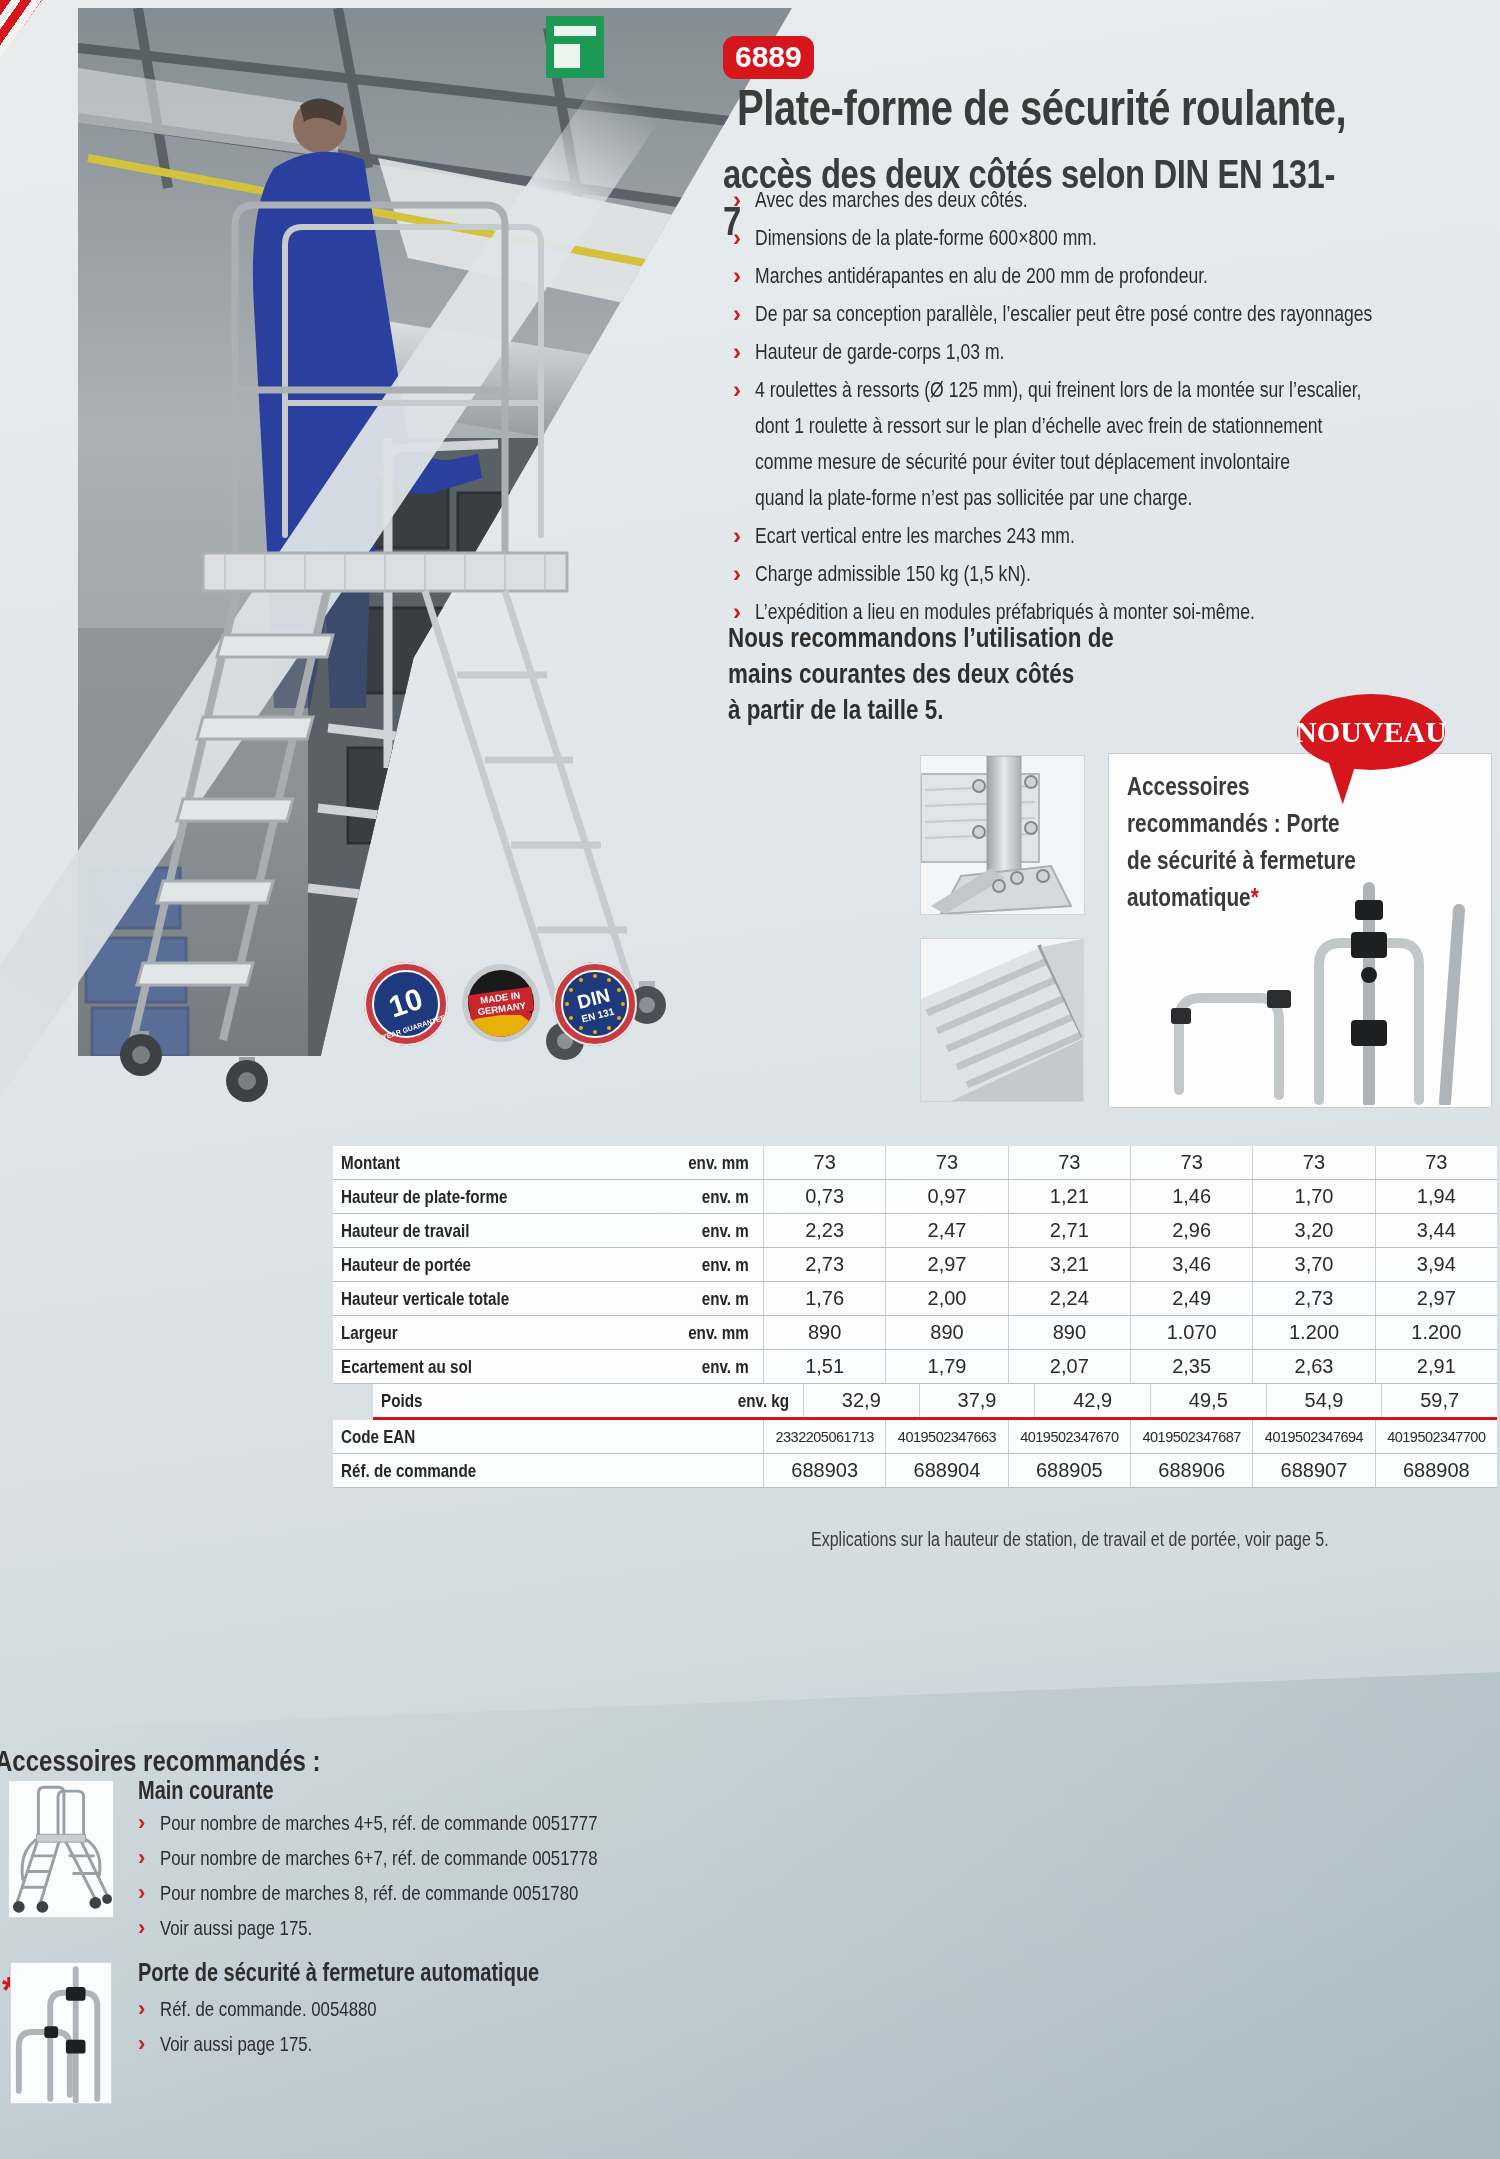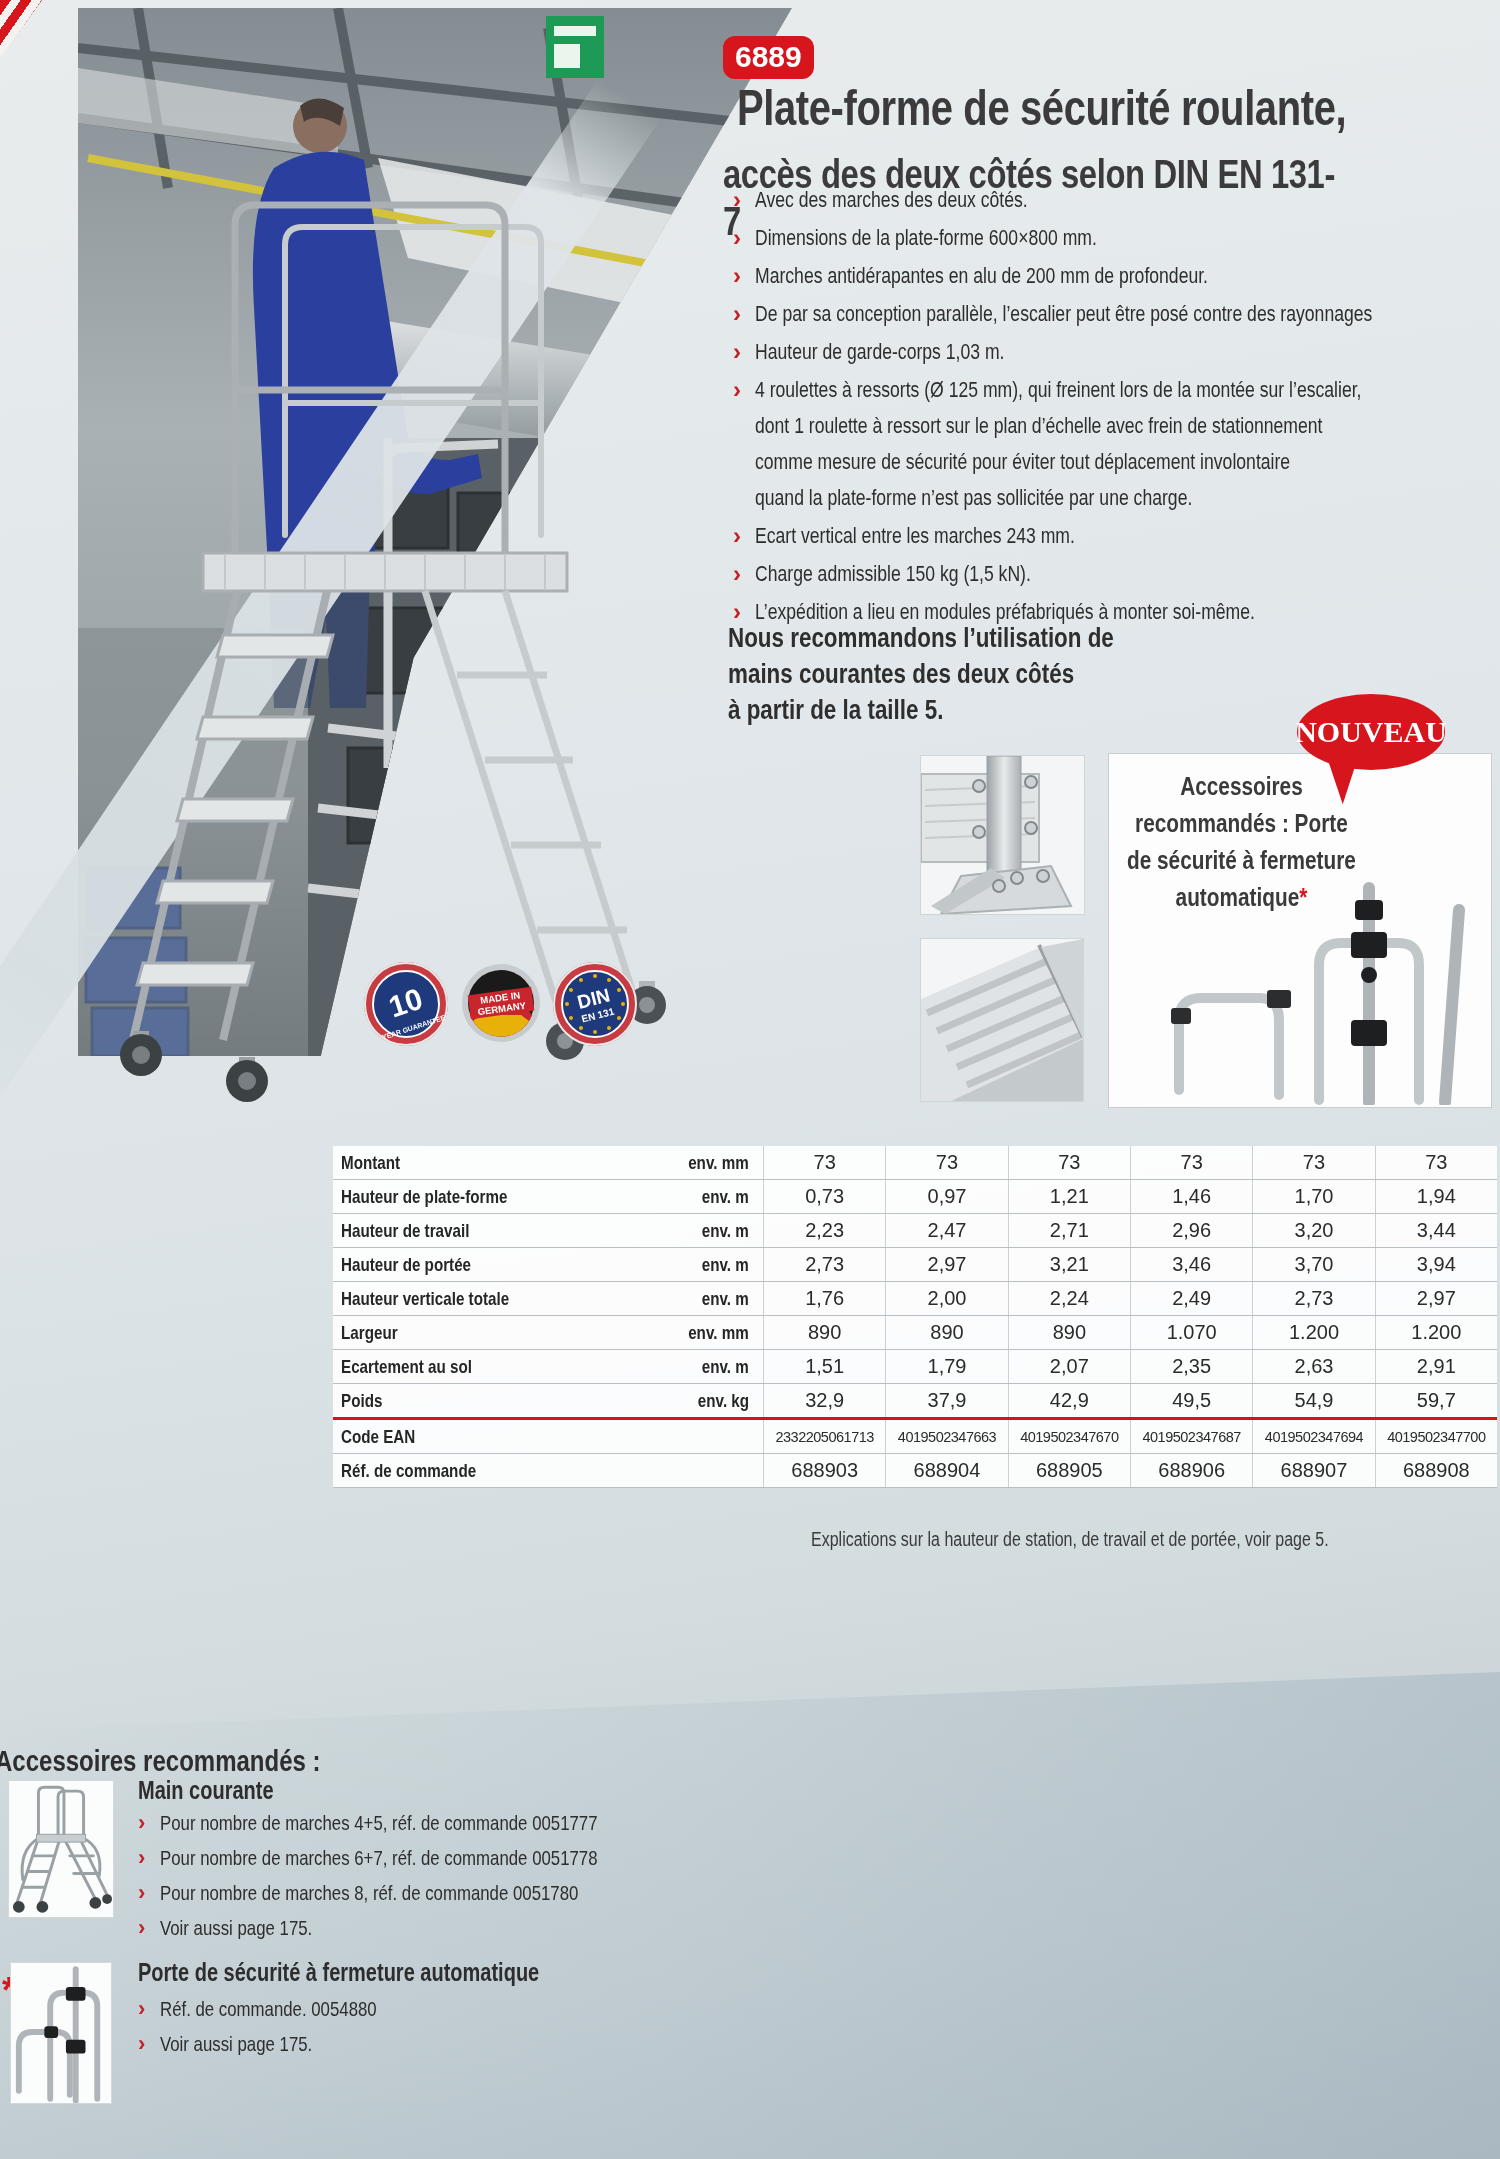--- a/index.html
+++ b/index.html
@@ -47,21 +47,21 @@
                   color:#2e2e2e;line-height:36px;width:560px;}
 
   
   .dframe{position:absolute;background:#f4f5f6;border:1px solid #cfd4d6;}
   .dframe.f1{left:920px;top:755px;width:163px;height:158px;}
   .dframe.f2{left:920px;top:938px;width:162px;height:162px;}
   .dframe svg{display:block;width:100%;height:100%;}
 
   
   .acc-box{position:absolute;left:1108px;top:753px;width:384px;height:355px;
-           background:#fdfdfd;border:1px solid #c9cdce;box-sizing:border-box;text-align:center;}
+           background:#fdfdfd;border:1px solid #c9cdce;box-sizing:border-box;}
   .callout{position:absolute;left:18px;top:14px;font-size:26px;font-weight:bold;color:#3a3a3a;line-height:37px;}
   .callout .mark{color:#d6151d;}
   .gate-svg{position:absolute;right:2px;bottom:2px;width:330px;height:225px;}
   .nouveau{position:absolute;left:1297px;top:694px;width:148px;height:76px;background:#d6151d;
            border-radius:50%;display:flex;align-items:center;justify-content:center;z-index:5;font-family:Liberation Serif, serif;}
   .nouveau span{color:#fff;font-weight:bold;font-size:30px;letter-spacing:0;}
   .nouveau-tail{position:absolute;left:1303px;top:752px;width:0;height:0;z-index:4;
            border-left:14px solid transparent;border-right:34px solid #d6151d;border-bottom:46px solid transparent;
            transform:rotate(18deg);}
 
@@ -69,21 +69,21 @@
   .spec{position:absolute;left:333px;top:1146px;width:1164px;font-size:20px;}
   .trow{display:grid;grid-template-columns:260px 170px repeat(6,1fr);align-items:center;
         background:rgba(255,255,255,.9);border-bottom:1px solid #b9bfc2;min-height:33px;}
   .trow.thead{min-height:30px;border-bottom:2px solid #a4abae;}
   .tlab{font-weight:bold;color:#262626;padding-left:8px;font-size:19px;}
   .tlab2{grid-column:1 / span 2;font-weight:bold;color:#262626;padding-left:8px;font-size:19px;}
   .tunit{font-weight:bold;color:#262626;text-align:right;padding-right:14px;font-size:19px;}
   .tval{text-align:center;color:#2b2b2b;border-left:1px solid #ccd1d3;align-self:stretch;
         display:flex;align-items:center;justify-content:center;}
   .thead .tval{font-size:21px;}
-  .red-bottom{border-bottom:3px solid #d6131b;}
+  .red-bottom{border-bottom:3px solid #d6131b;margin-left:40px;}
   .ean-row .tval{font-size:14.5px;letter-spacing:-.5px;}
   .tnote{position:absolute;right:42px;top:1528px;font-size:20px;color:#3a3a3a;}
 
   
   .bot-head{position:absolute;left:-5px;top:1744px;font-size:30px;font-weight:bold;color:#2e2e2e;}
   .acc-img{position:absolute;background:#fbfcfc;border:1px solid #d4d8da;box-sizing:border-box;}
   .img1{left:8px;top:1780px;width:106px;height:138px;}
   .img2{left:10px;top:1962px;width:102px;height:142px;}
   .acc-img svg{display:block;width:100%;height:100%;}
   .acc-star{position:absolute;left:2px;top:1970px;color:#d6151d;font-size:36px;font-weight:bold;}

